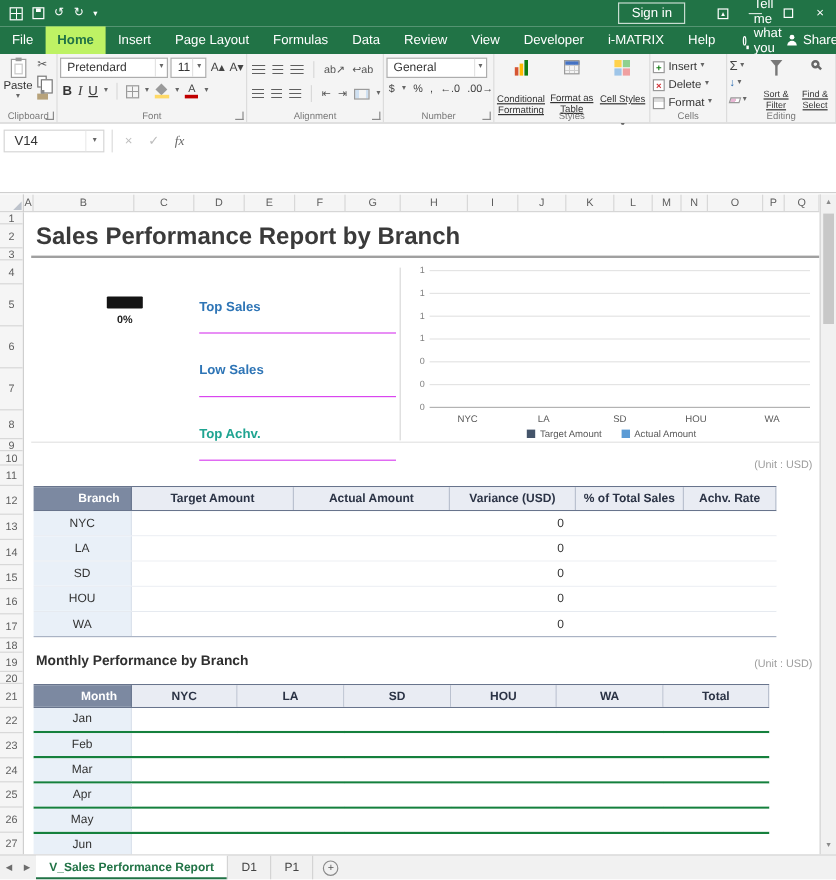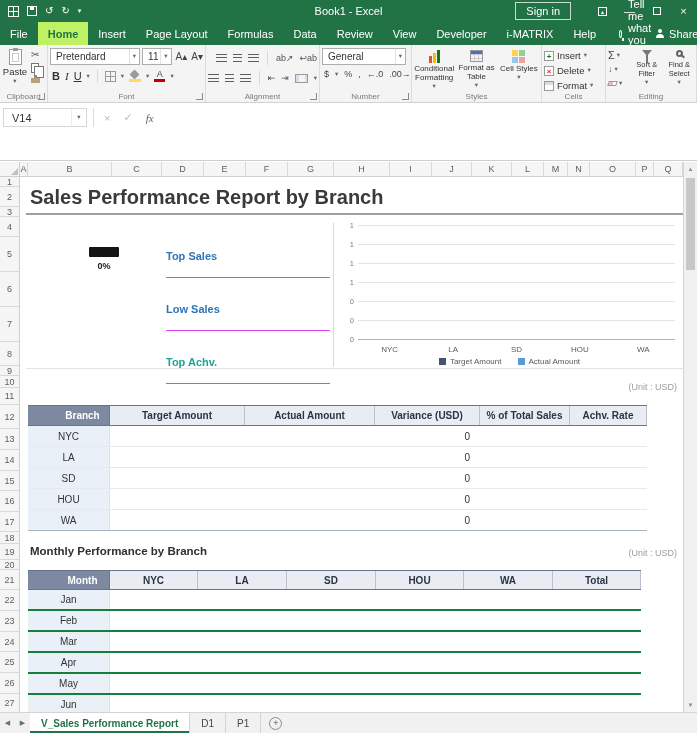--- a/index.html
+++ b/index.html
@@ -64,33 +64,33 @@
 .fmt-b{font-weight:bold;font-size:11px;}
 .fmt-i{font-style:italic;font-family:"Liberation Serif",serif;font-size:11px;}
 .fmt-u{text-decoration:underline;font-size:11px;}
 .i-borders{width:11px;height:11px;border:1px solid #9a9a9a;background:linear-gradient(to right,transparent 4px,#9a9a9a 4px,#9a9a9a 5px,transparent 5px),linear-gradient(to bottom,transparent 4px,#9a9a9a 4px,#9a9a9a 5px,transparent 5px);}
 .i-fill{width:12px;height:12px;position:relative;}
 .i-fill::before{content:'';position:absolute;left:2px;top:1px;width:7px;height:7px;background:#9a9a9a;transform:rotate(45deg);}
 .i-fill::after{content:'';position:absolute;left:0;right:0;bottom:0;height:3px;background:#ffd966;}
 .i-fontcolor{width:11px;height:12px;position:relative;font-size:9px;color:#444;text-align:center;line-height:9px;}
 .i-fontcolor::after{content:'';position:absolute;left:0;right:0;bottom:0;height:3px;background:#c00000;}
 
-.align-rows{display:flex;flex-direction:column;gap:6px;padding-top:3px;align-items:flex-end;}
+.align-rows{display:flex;flex-direction:column;gap:6px;padding-top:3px;}
 .align-row{display:flex;align-items:center;gap:6px;padding-left:2px;}
 .i-al{width:11px;height:8px;background:repeating-linear-gradient(to bottom,#5f5f5f 0 1px,transparent 1px 3.5px);}
 .i-al.c{width:9px;}
 .txt-icon{font-size:9px;color:#555;line-height:1;}
 .i-merge{width:13px;height:9px;border:1px solid #9a9a9a;background:linear-gradient(to right,#cfe0f1 0 3px,transparent 3px 9px,#cfe0f1 9px);}
 
 .num-row1{margin-bottom:4px;}
 .num-row2{display:flex;align-items:center;gap:6px;padding-left:2px;font-size:9px;color:#444;}
 .w-numfmt{width:84px;}
 
 .styles-body{display:flex;gap:2px;}
-.bigbtn{display:flex;flex-direction:column;align-items:center;text-align:center;font-size:8px;color:#333;line-height:1.15;gap:1px;padding-top:2px;}
+.bigbtn{display:flex;flex-direction:column;align-items:center;text-align:center;font-size:8px;color:#333;line-height:1.15;gap:15px;padding-top:2px;text-decoration:underline;}
 .styles-body .bigbtn{width:41px;}
 .i-cf{width:13px;height:13px;background:linear-gradient(#d65532,#d65532) 1px 100%/3px 7px no-repeat,linear-gradient(#ffb900,#ffb900) 5px 100%/3px 10px no-repeat,linear-gradient(#107c10,#107c10) 9px 100%/3px 13px no-repeat;}
 .i-fat{width:13px;height:12px;border:1px solid #999;background:linear-gradient(#4472c4,#4472c4) 0 0/13px 3px no-repeat,repeating-linear-gradient(to right,transparent 0 3px,#ccc 3px 4px),repeating-linear-gradient(to bottom,transparent 0 3px,#ccc 3px 4px);}
 .i-cstyles{width:13px;height:13px;background:linear-gradient(#ffd24c,#ffd24c) 0 0/6px 6px no-repeat,linear-gradient(#8fd18f,#8fd18f) 7px 0/6px 6px no-repeat,linear-gradient(#9ec5e8,#9ec5e8) 0 7px/6px 6px no-repeat,linear-gradient(#f0a0a0,#f0a0a0) 7px 7px/6px 6px no-repeat;}
 
 .cells-body{display:flex;flex-direction:column;gap:2px;padding-top:1px;}
 .cellrow{display:flex;align-items:center;gap:3px;font-size:9.5px;color:#333;height:13px;}
 .i-cellbox{width:10px;height:10px;border:1px solid #999;background:#fff;position:relative;font-size:8px;line-height:9px;text-align:center;}
 .i-cellbox.ins{color:#107c10;font-weight:bold;}
 .i-cellbox.del{color:#d13438;font-weight:bold;}
@@ -196,21 +196,20 @@
       <span class="qicon">
           <span class="i-grid"></span>
         </span>
       <span class="qicon">
           <span class="i-save"></span>
         </span>
       <span class="qicon tb-glyph">↺</span>
       <span class="qicon tb-glyph">↻</span>
       <span class="qicon qat-caret">▾</span>
     </div>
-    <div class="win-title">Book1 - Excel</div>
     <div class="tb-right">
       <span class="signin">Sign in</span>
       <span class="winbtn">
           <span class="i-rdo">▴</span>
         </span>
       <span class="winbtn">—</span>
       <span class="winbtn">
           <span class="i-restore"></span>
         </span>
       <span class="winbtn">×</span>

